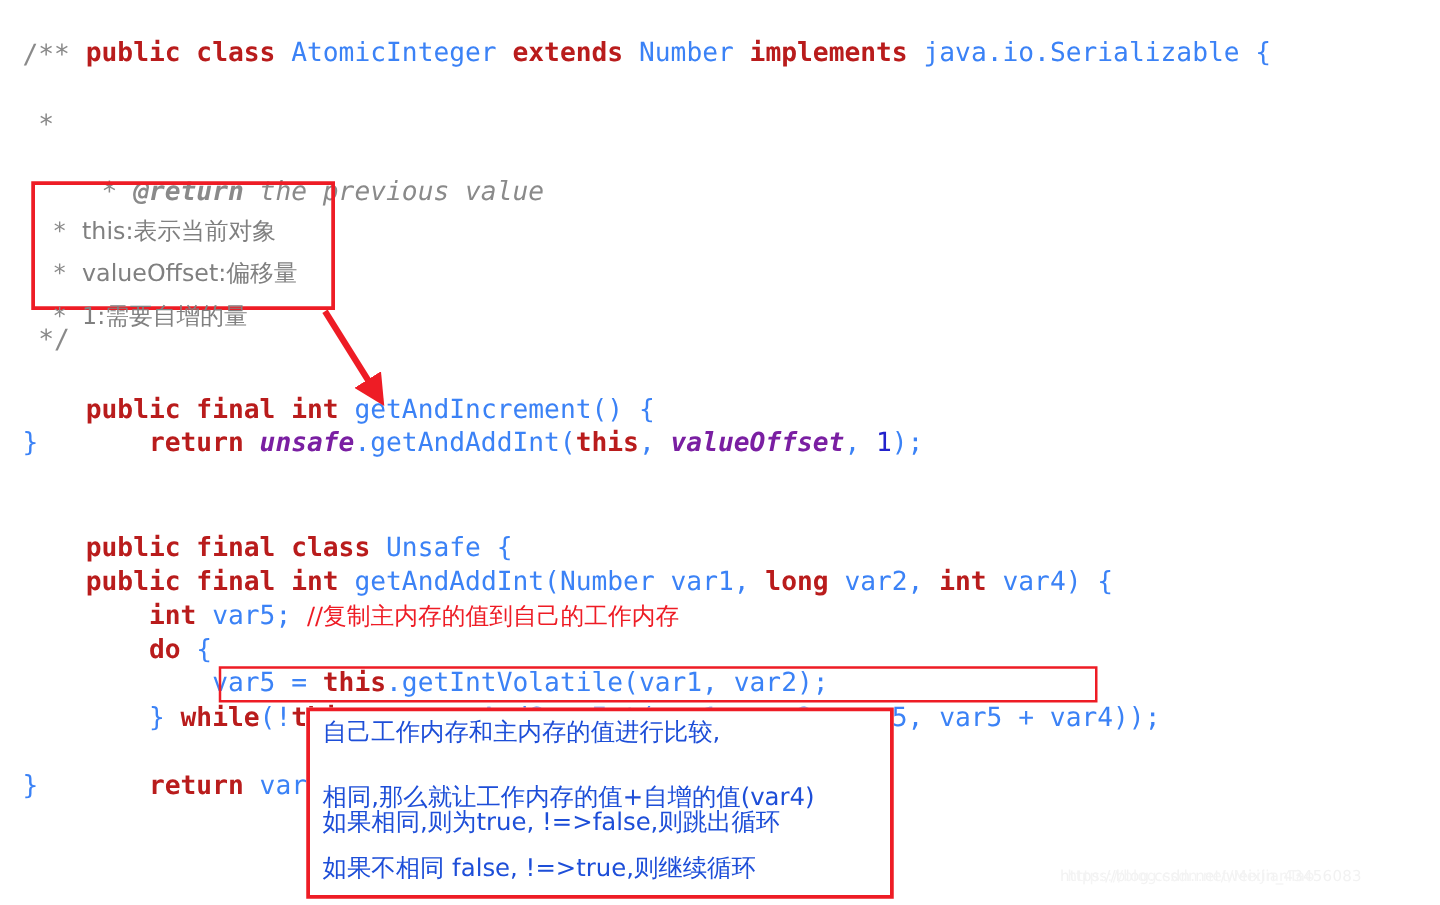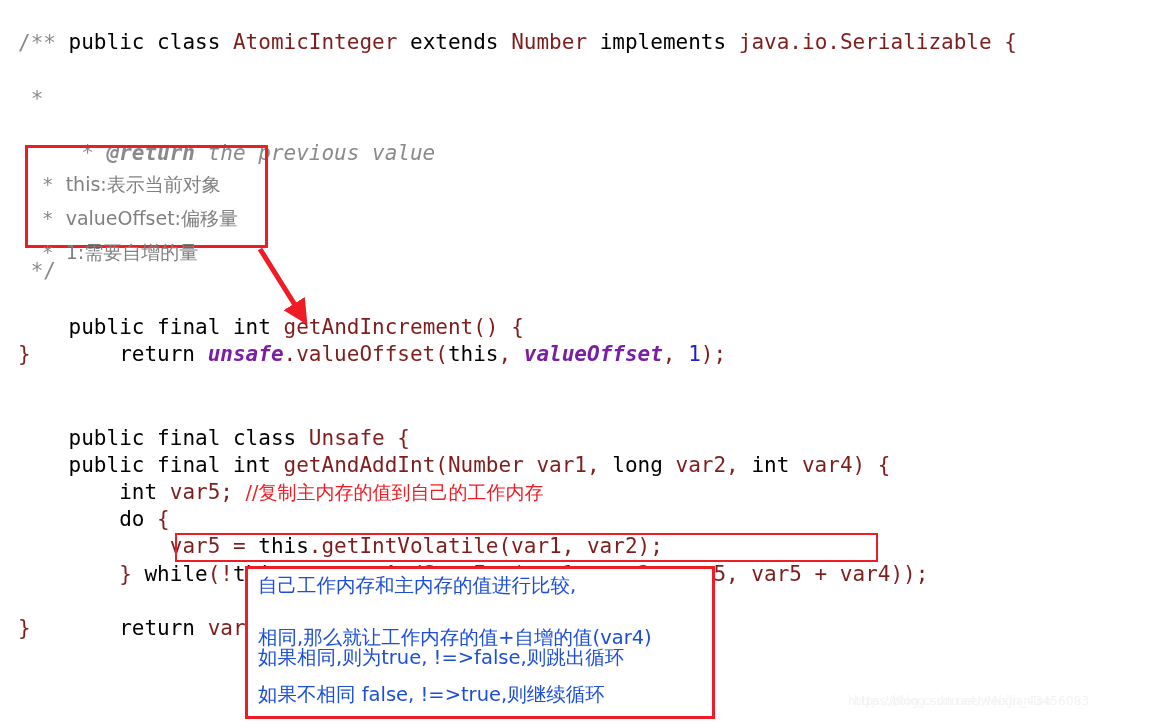--- a/index.html
+++ b/index.html
@@ -24,22 +24,22 @@
   .code-line {
     position: absolute;
     left: 18px;
     white-space: pre;
     font-family: "DejaVu Sans Mono", monospace;
     font-size: 21px;
     line-height: 27px;
     color: #1a1a1a;
     letter-spacing: 0px;
   }
-  .kw   { color: #000000; font-weight: normal; }
-  .plain{ color: #7f1d1d; }
+  .kw   { color: #b91c1c; font-weight: bold; }
+  .plain{ color: #3b82f6; }
   .num  { color: #2222cc; }
   .fieldi { color: #7a1fa2; font-style: italic; font-weight: bold; }
   .cmt  { color: #8a8a8a; font-style: italic; }
   .cmt-b{ color: #8a8a8a; font-style: italic; font-weight: bold; }
   .cmt-plain { color: #8a8a8a; }
   .redcmt { color: #ee1c25; font-family: "DejaVu Sans", sans-serif; font-size: 19px; margin-top: 40px; }
 
   
   #anno-top-box {
     position: absolute;
@@ -127,21 +127,21 @@
   <div class="code-line" style="top:113px;">
     <span class="cmt-plain"> * </span><span class="cmt-b">@return</span><span class="cmt"> the previous value</span>
   </div>
 
   <div class="code-line cmt-plain" style="top:258px;"> */</div>
 
   <div class="code-line" style="top:287px;">
     <span class="kw">public</span> <span class="kw">final</span> <span class="kw">int</span> <span class="plain">getAndIncrement() {</span>
   </div>
   <div class="code-line" style="top:314px;">
-    <span>    </span><span class="kw">return</span> <span class="fieldi">unsafe</span><span class="plain">.valueOffset(</span><span class="kw">this</span><span class="plain">, </span><span class="fieldi">valueOffset</span><span class="plain">, </span><span class="num">1</span><span class="plain">);</span>
+    <span>    </span><span class="kw">return</span> <span class="fieldi">unsafe</span><span class="plain">.getAndAddInt(</span><span class="kw">this</span><span class="plain">, </span><span class="fieldi">valueOffset</span><span class="plain">, </span><span class="num">1</span><span class="plain">);</span>
   </div>
   <div class="code-line plain" style="top:341px;">}</div>
 
   <div class="code-line" style="top:398px;">
     <span class="kw">public</span> <span class="kw">final</span> <span class="kw">class</span> <span class="plain">Unsafe {</span>
   </div>
   <div class="code-line" style="top:425px;">
     <span class="kw">public</span> <span class="kw">final</span> <span class="kw">int</span> <span class="plain">getAndAddInt(Number var1, </span><span class="kw">long</span><span class="plain"> var2, </span><span class="kw">int</span><span class="plain"> var4) {</span>
   </div>
   <div class="code-line" style="top:452px;">

